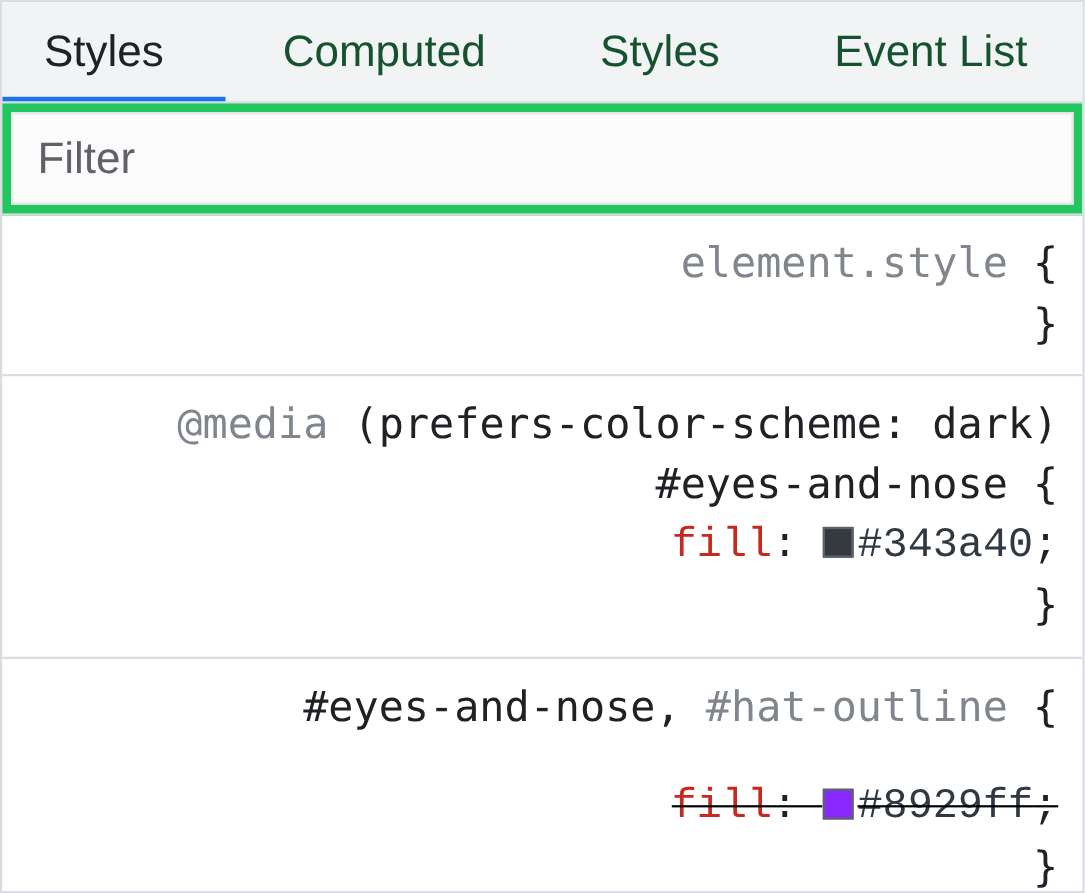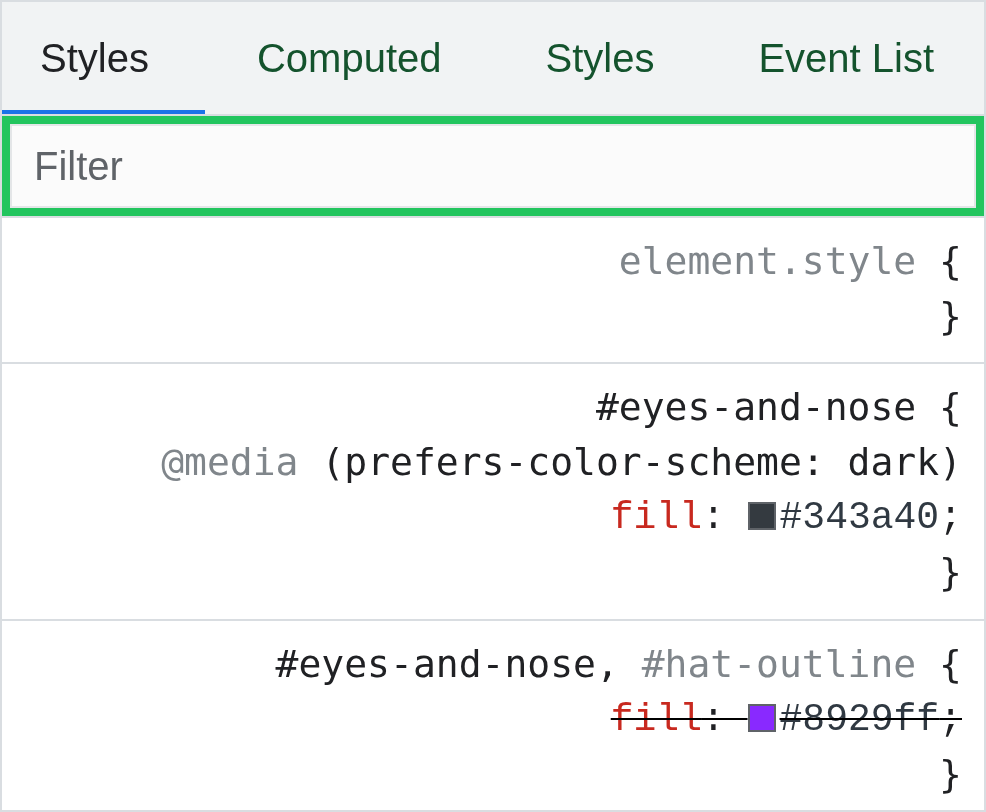--- a/index.html
+++ b/index.html
@@ -8,21 +8,21 @@
       width: 986px;
       height: 812px;
       overflow: hidden;
       background: #fff;
       border: 2px solid #d9dde1;
     }
     .tabs {
       display: flex;
       background: #f1f3f4;
       border-bottom: 2px solid #d9dde1;
-      height: 114px;
+      height: 92px;
       overflow: hidden;
       white-space: nowrap;
     }
     .tab {
       padding: 0 52px;
       font-size: 40px;
       color: #14532d;
       display: flex;
       align-items: center;
       cursor: pointer;
@@ -84,21 +84,21 @@
     .val { color: #303942; }
     .semi { color: #202124; }
     .swatch {
       display: inline-block;
       width: 28px;
       height: 28px;
       border: 2px solid #5f6368;
       vertical-align: -2px;
       margin-right: 4px;
     }
-    .overridden { text-decoration: line-through; text-decoration-thickness: 2px; }
+    .overridden { text-decoration: line-through; text-decoration-thickness: 2px; margin-top: 36px; }
   </style>
 </head>
 <body>
 
 <div class="tabs">
   <div class="tab active">Styles</div>
   <div class="tab">Computed</div>
   <div class="tab">Styles</div>
   <div class="tab">Event List</div>
 </div>
@@ -112,26 +112,26 @@
   <div class="rule-block">
     <div class="selector-line">
       <span class="selector-gray">element.style</span>
       <span class="brace">{</span>
     </div>
     <div class="brace">}</div>
   </div>
 
   <div class="rule-block">
     <div class="selector-line">
+      <span class="media-kw">@media</span>
+      <span> <span>(prefers-color-scheme: dark)</span></span>
+    </div>
+    <div class="selector-line">
       <span>#eyes-and-nose</span>
       <span class="brace"> <span>{</span></span>
-    </div>
-    <div class="selector-line">
-      <span class="media-kw">@media</span>
-      <span> <span>(prefers-color-scheme: dark)</span></span>
     </div>
     <div class="decl">
       <span class="prop">fill</span><span class="colon">: </span><span class="swatch" style="background:#343a40"></span><span class="val">#343a40</span><span class="semi">;</span>
     </div>
     <div class="brace">}</div>
   </div>
 
   <div class="rule-block" style="border-bottom:none;">
     <div class="selector-line">
       <span>#eyes-and-nose</span><span>, </span><span class="selector-gray">#hat-outline</span>

